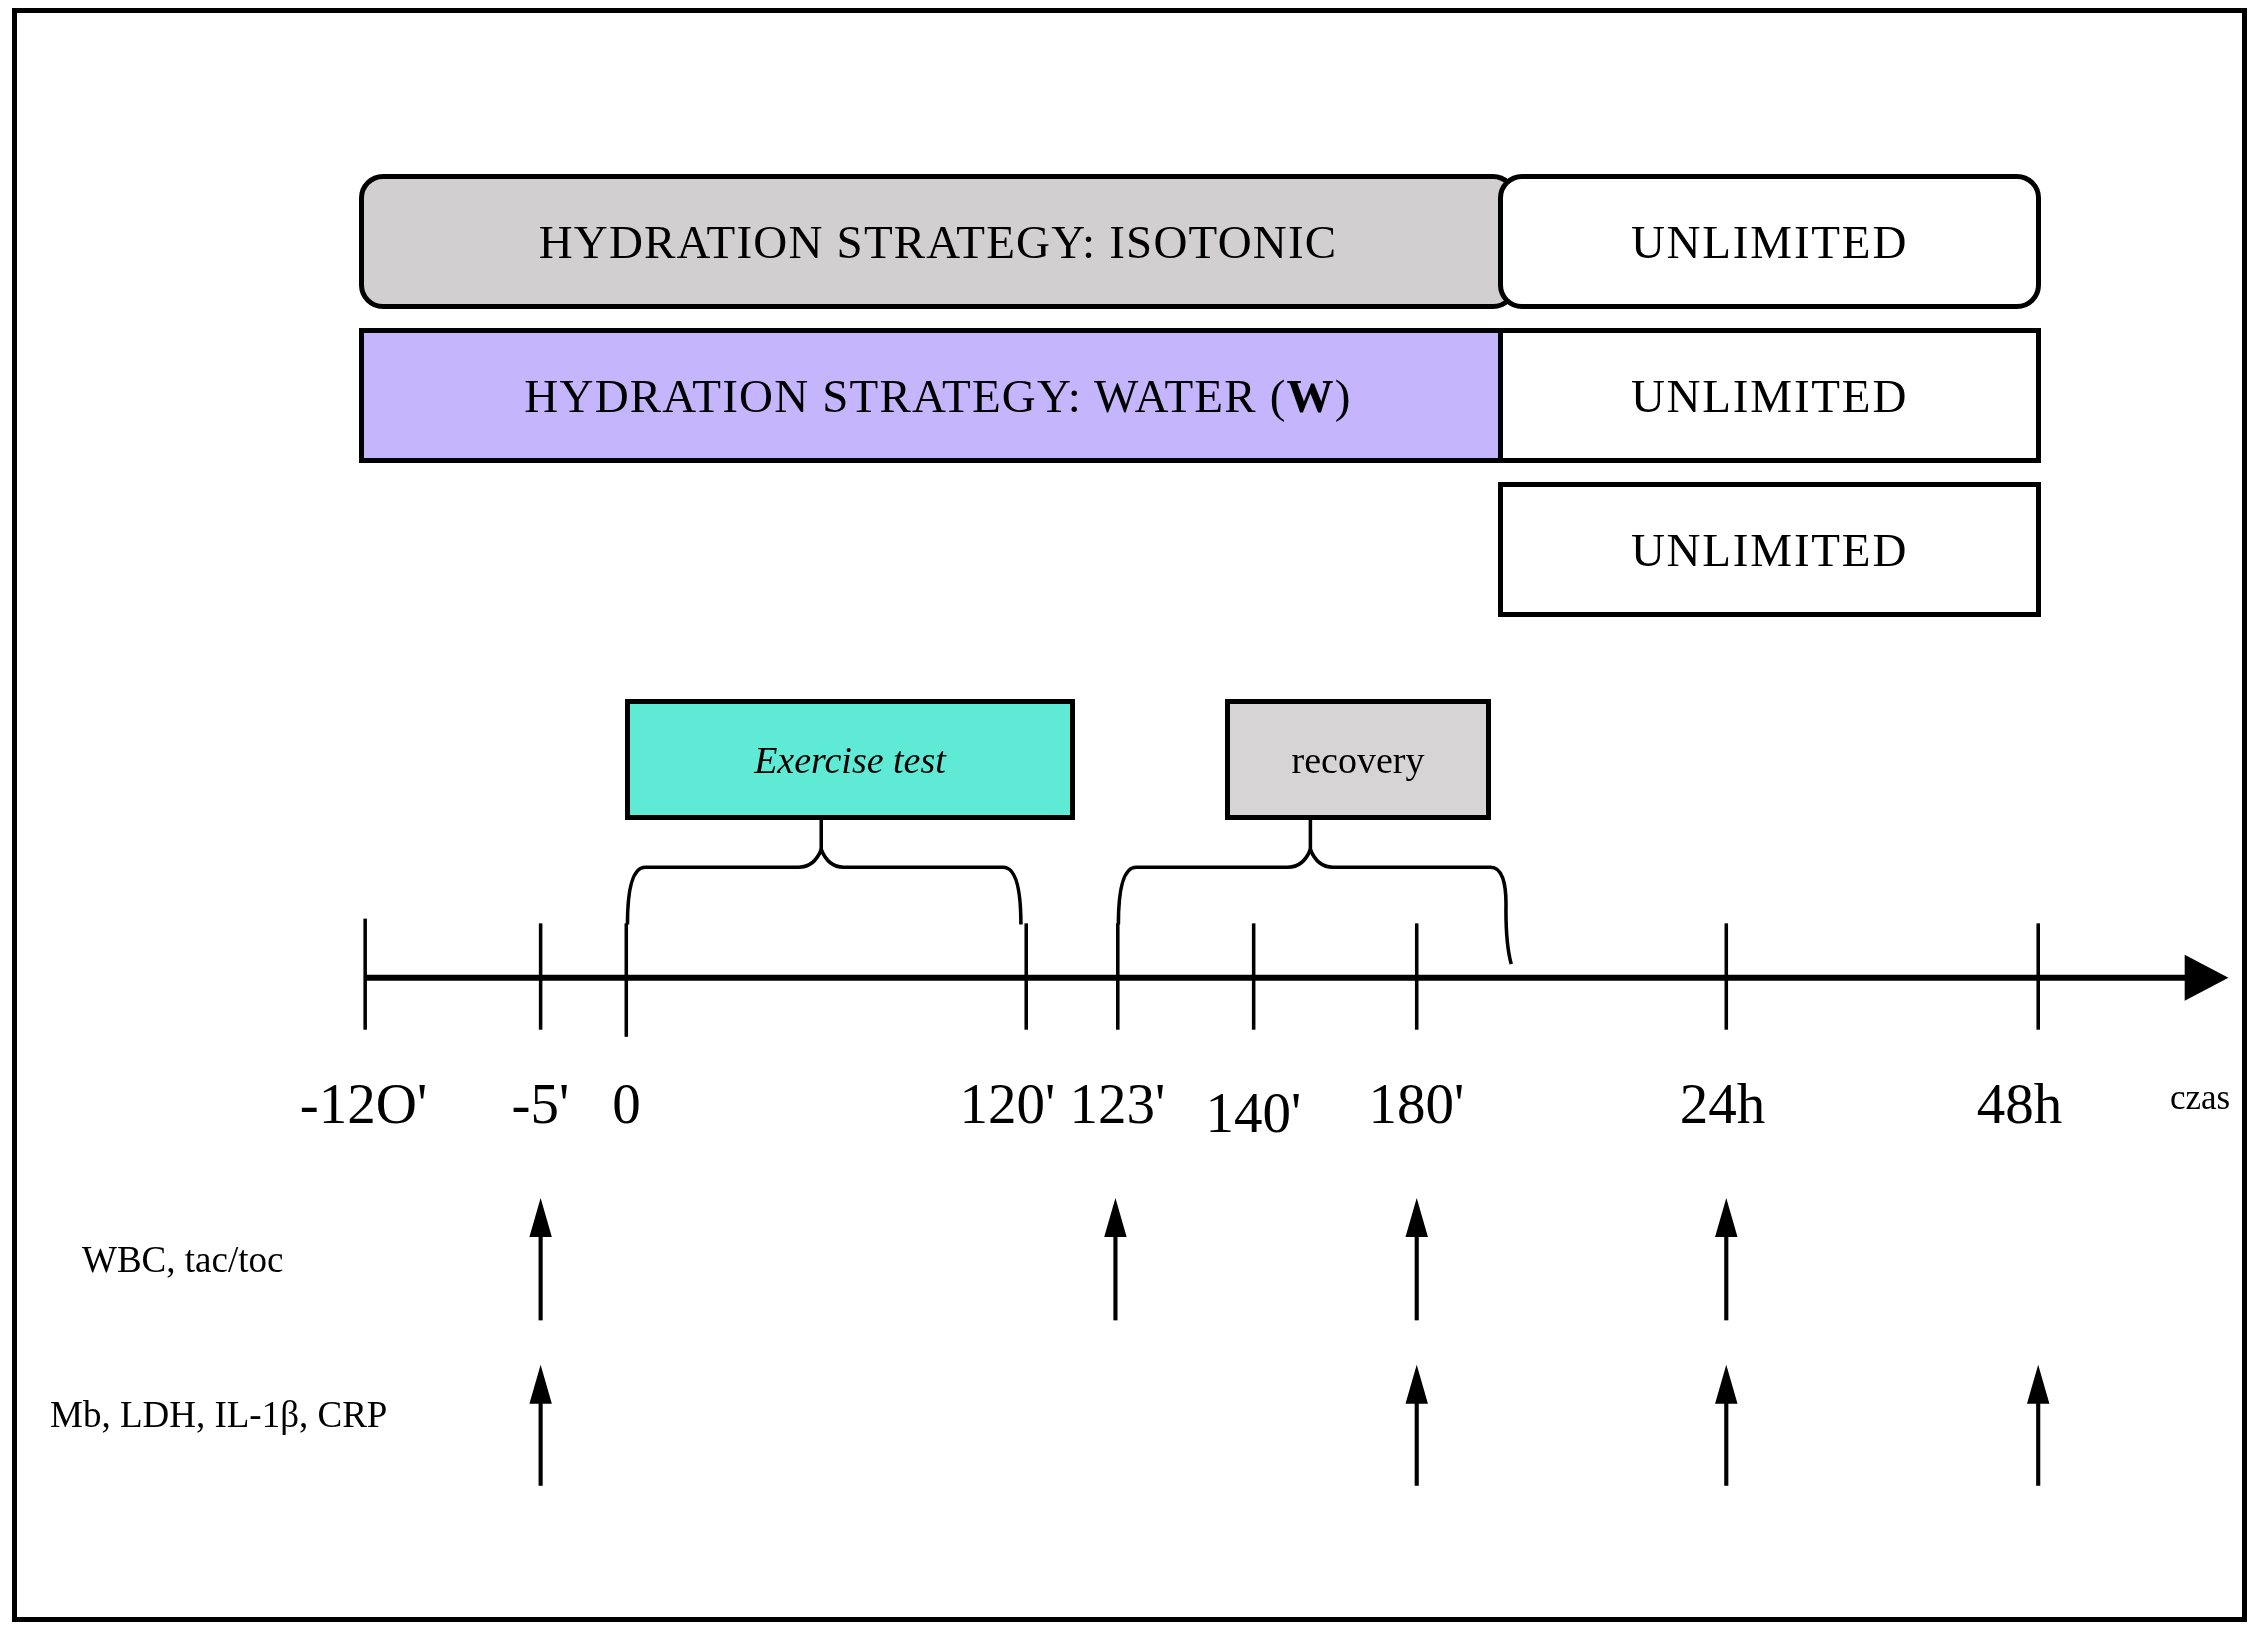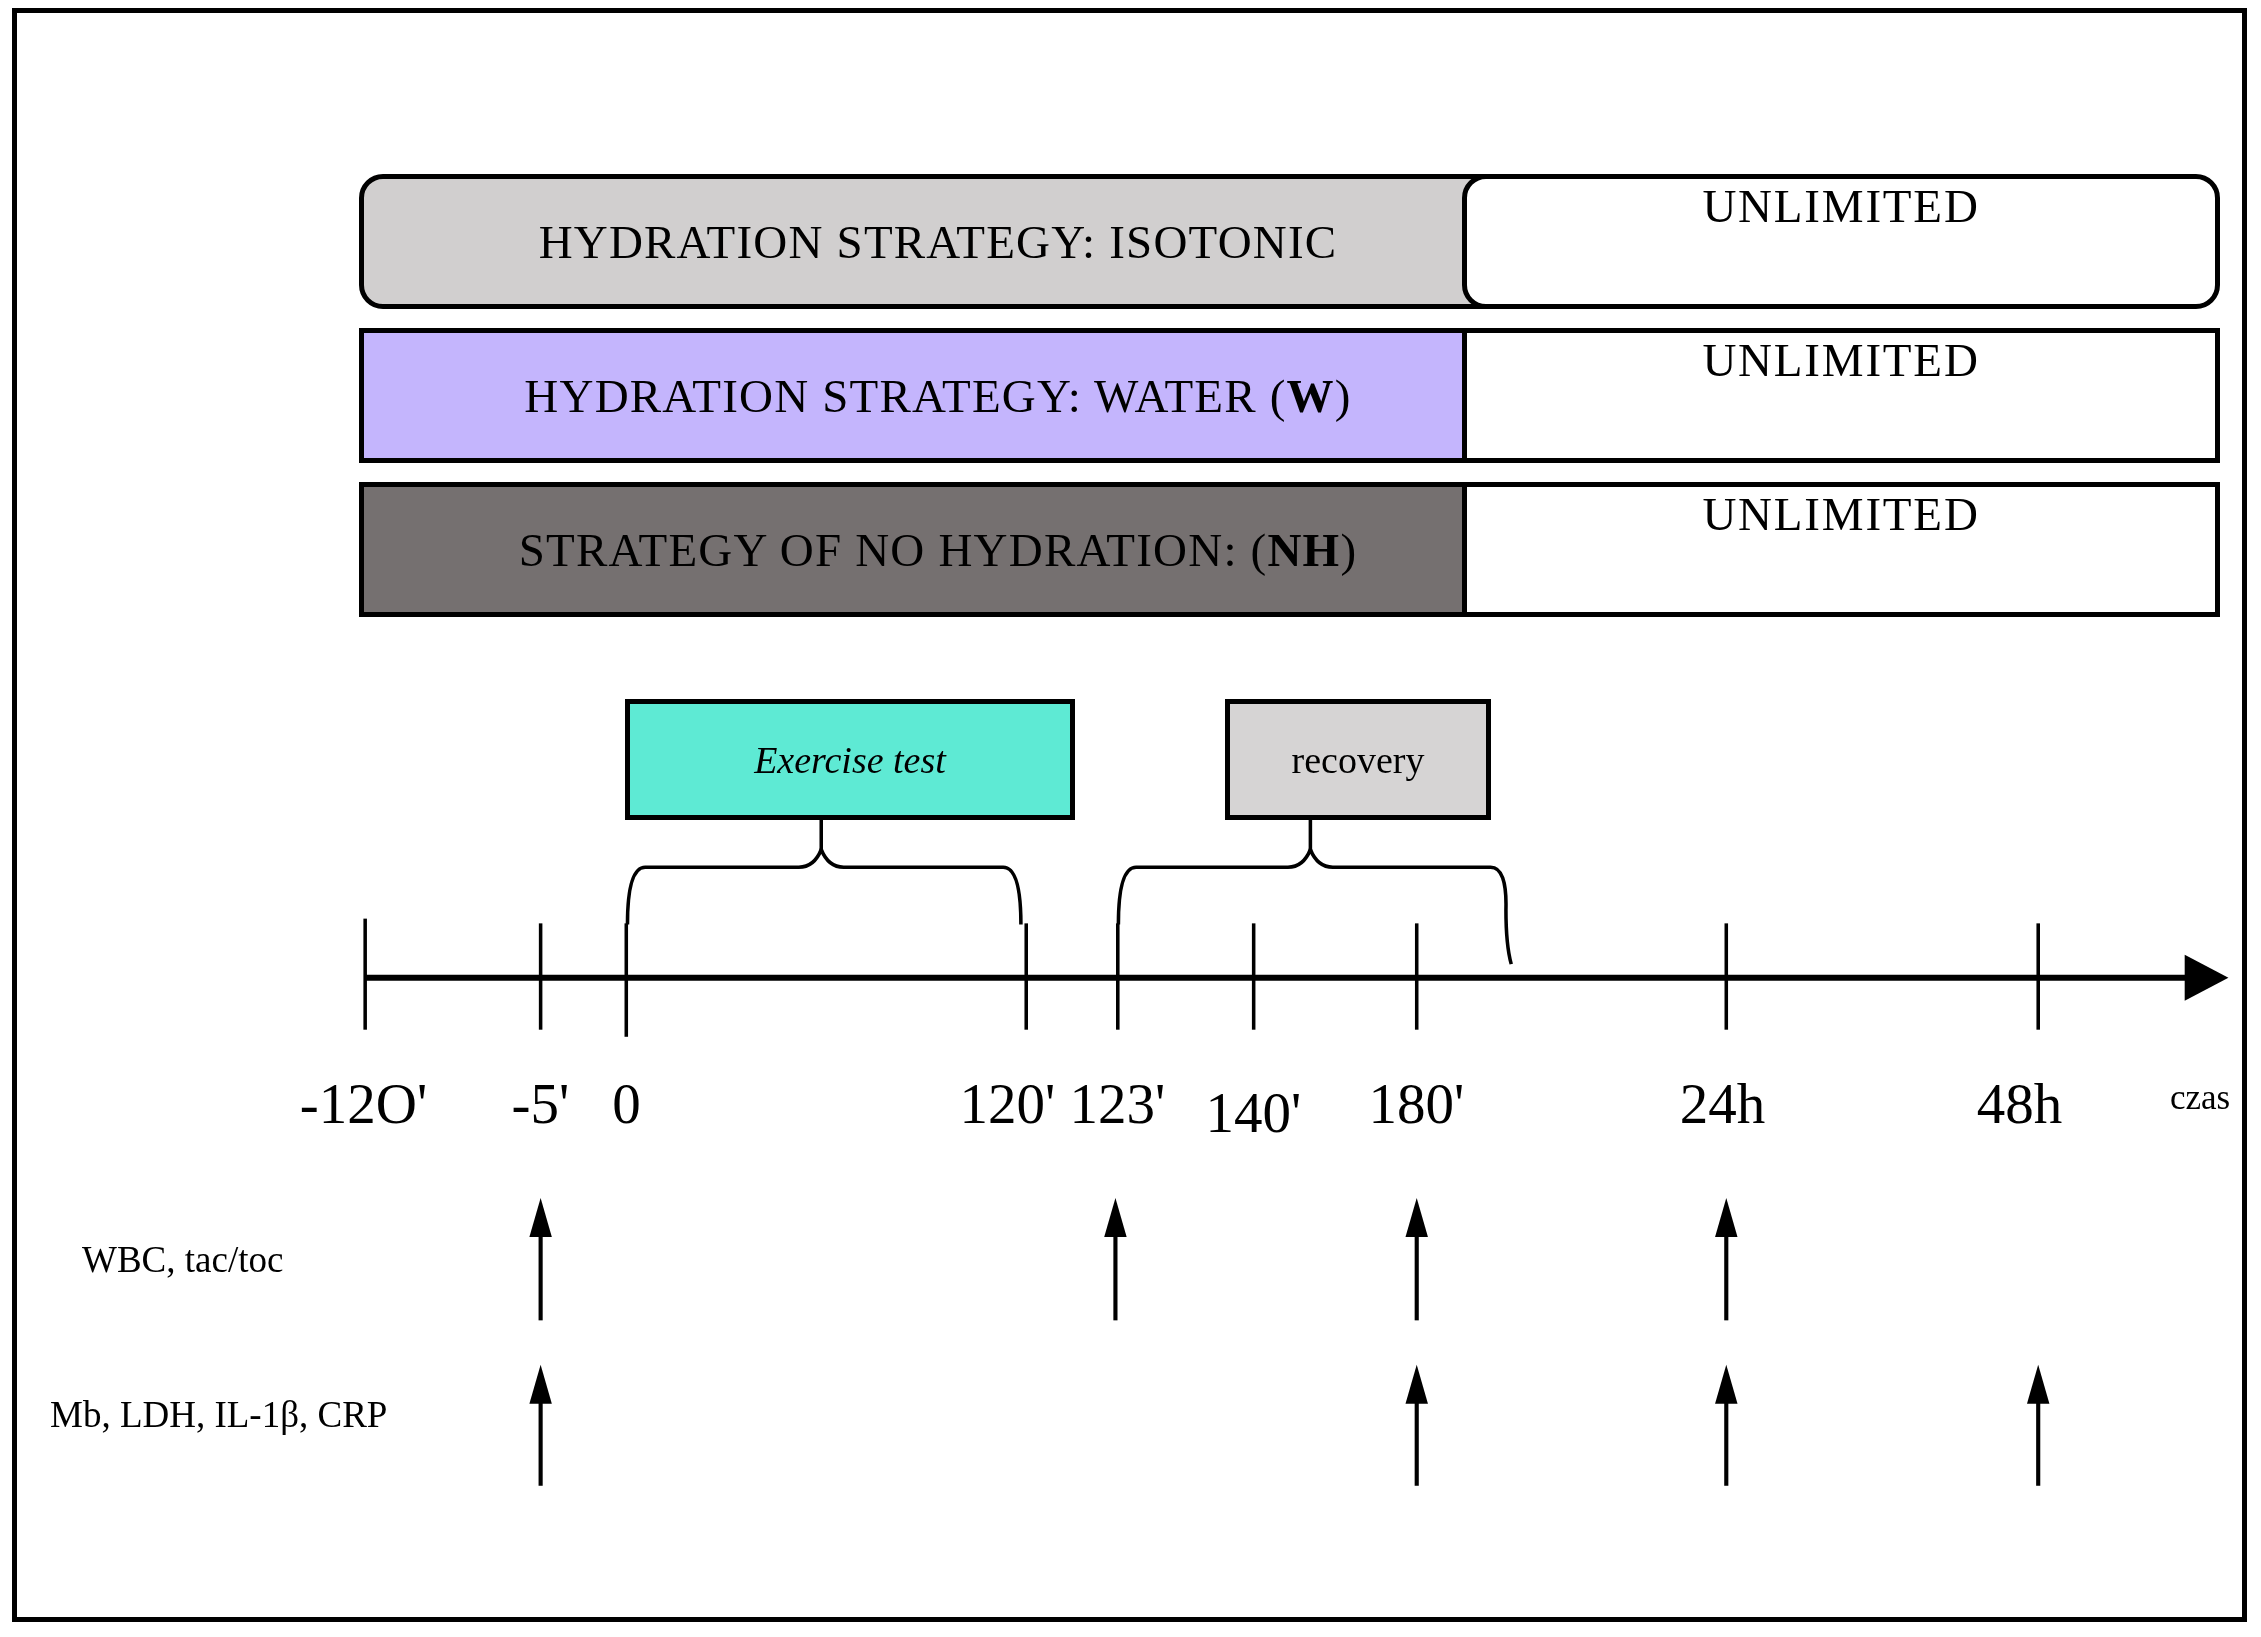--- a/index.html
+++ b/index.html
@@ -15,23 +15,23 @@
     position:absolute;left:11.8px;top:8.3px;width:2235px;height:1614px;
     border:5.3px solid #000;box-sizing:border-box;background:#fff;
   }
   .srow-box{
     position:absolute;left:359px;width:1158px;height:135px;
     border:5.3px solid #000;box-sizing:border-box;
     display:flex;align-items:center;justify-content:center;
     font-size:47px;letter-spacing:1.2px;white-space:nowrap;
   }
   .unlim-box{
-    position:absolute;left:1462px;width:758px;height:135px;
+    position:absolute;left:1498px;width:543px;height:135px;
     border:5.3px solid #000;box-sizing:border-box;background:#ffffff;
-    display:flex;justify-content:center;
+    display:flex;align-items:center;justify-content:center;
     font-size:47px;letter-spacing:1.8px;white-space:nowrap;
   }
   .row1{top:174px;border-radius:24px;} .row2{top:328px;} .row3{top:482px;}
   .phase-box{
     position:absolute;top:699px;height:121px;
     border:5.3px solid #000;box-sizing:border-box;
     display:flex;align-items:center;justify-content:center;
     font-size:38px;white-space:nowrap;
   }
   #phase-exercise{left:625px;width:450px;}
@@ -65,23 +65,20 @@
     <span>UNLIMITED</span>
   </div>
 
   <div class="srow-box row2" style="background-color: #c4b5fd;">
     <span><span>HYDRATION STRATEGY: WATER (</span><b>W</b><span>)</span></span>
   </div>
   <div class="unlim-box row2">
     <span>UNLIMITED</span>
   </div>
 
-  <div class="srow-box row3" style="background-color: rgb(117, 112, 112);">
-    <span><span>STRATEGY OF NO HYDRATION: (</span><b>NH</b><span>)</span></span>
-  </div>
   <div class="unlim-box row3">
     <span>UNLIMITED</span>
   </div>
 
   <div id="phase-exercise" class="phase-box" style="background-color: #5eead4; font-style: italic;">
     <span>Exercise test</span>
   </div>
   <div id="phase-recovery" class="phase-box" style="background-color: rgb(214, 212, 212);">
     <span>recovery</span>
   </div>

